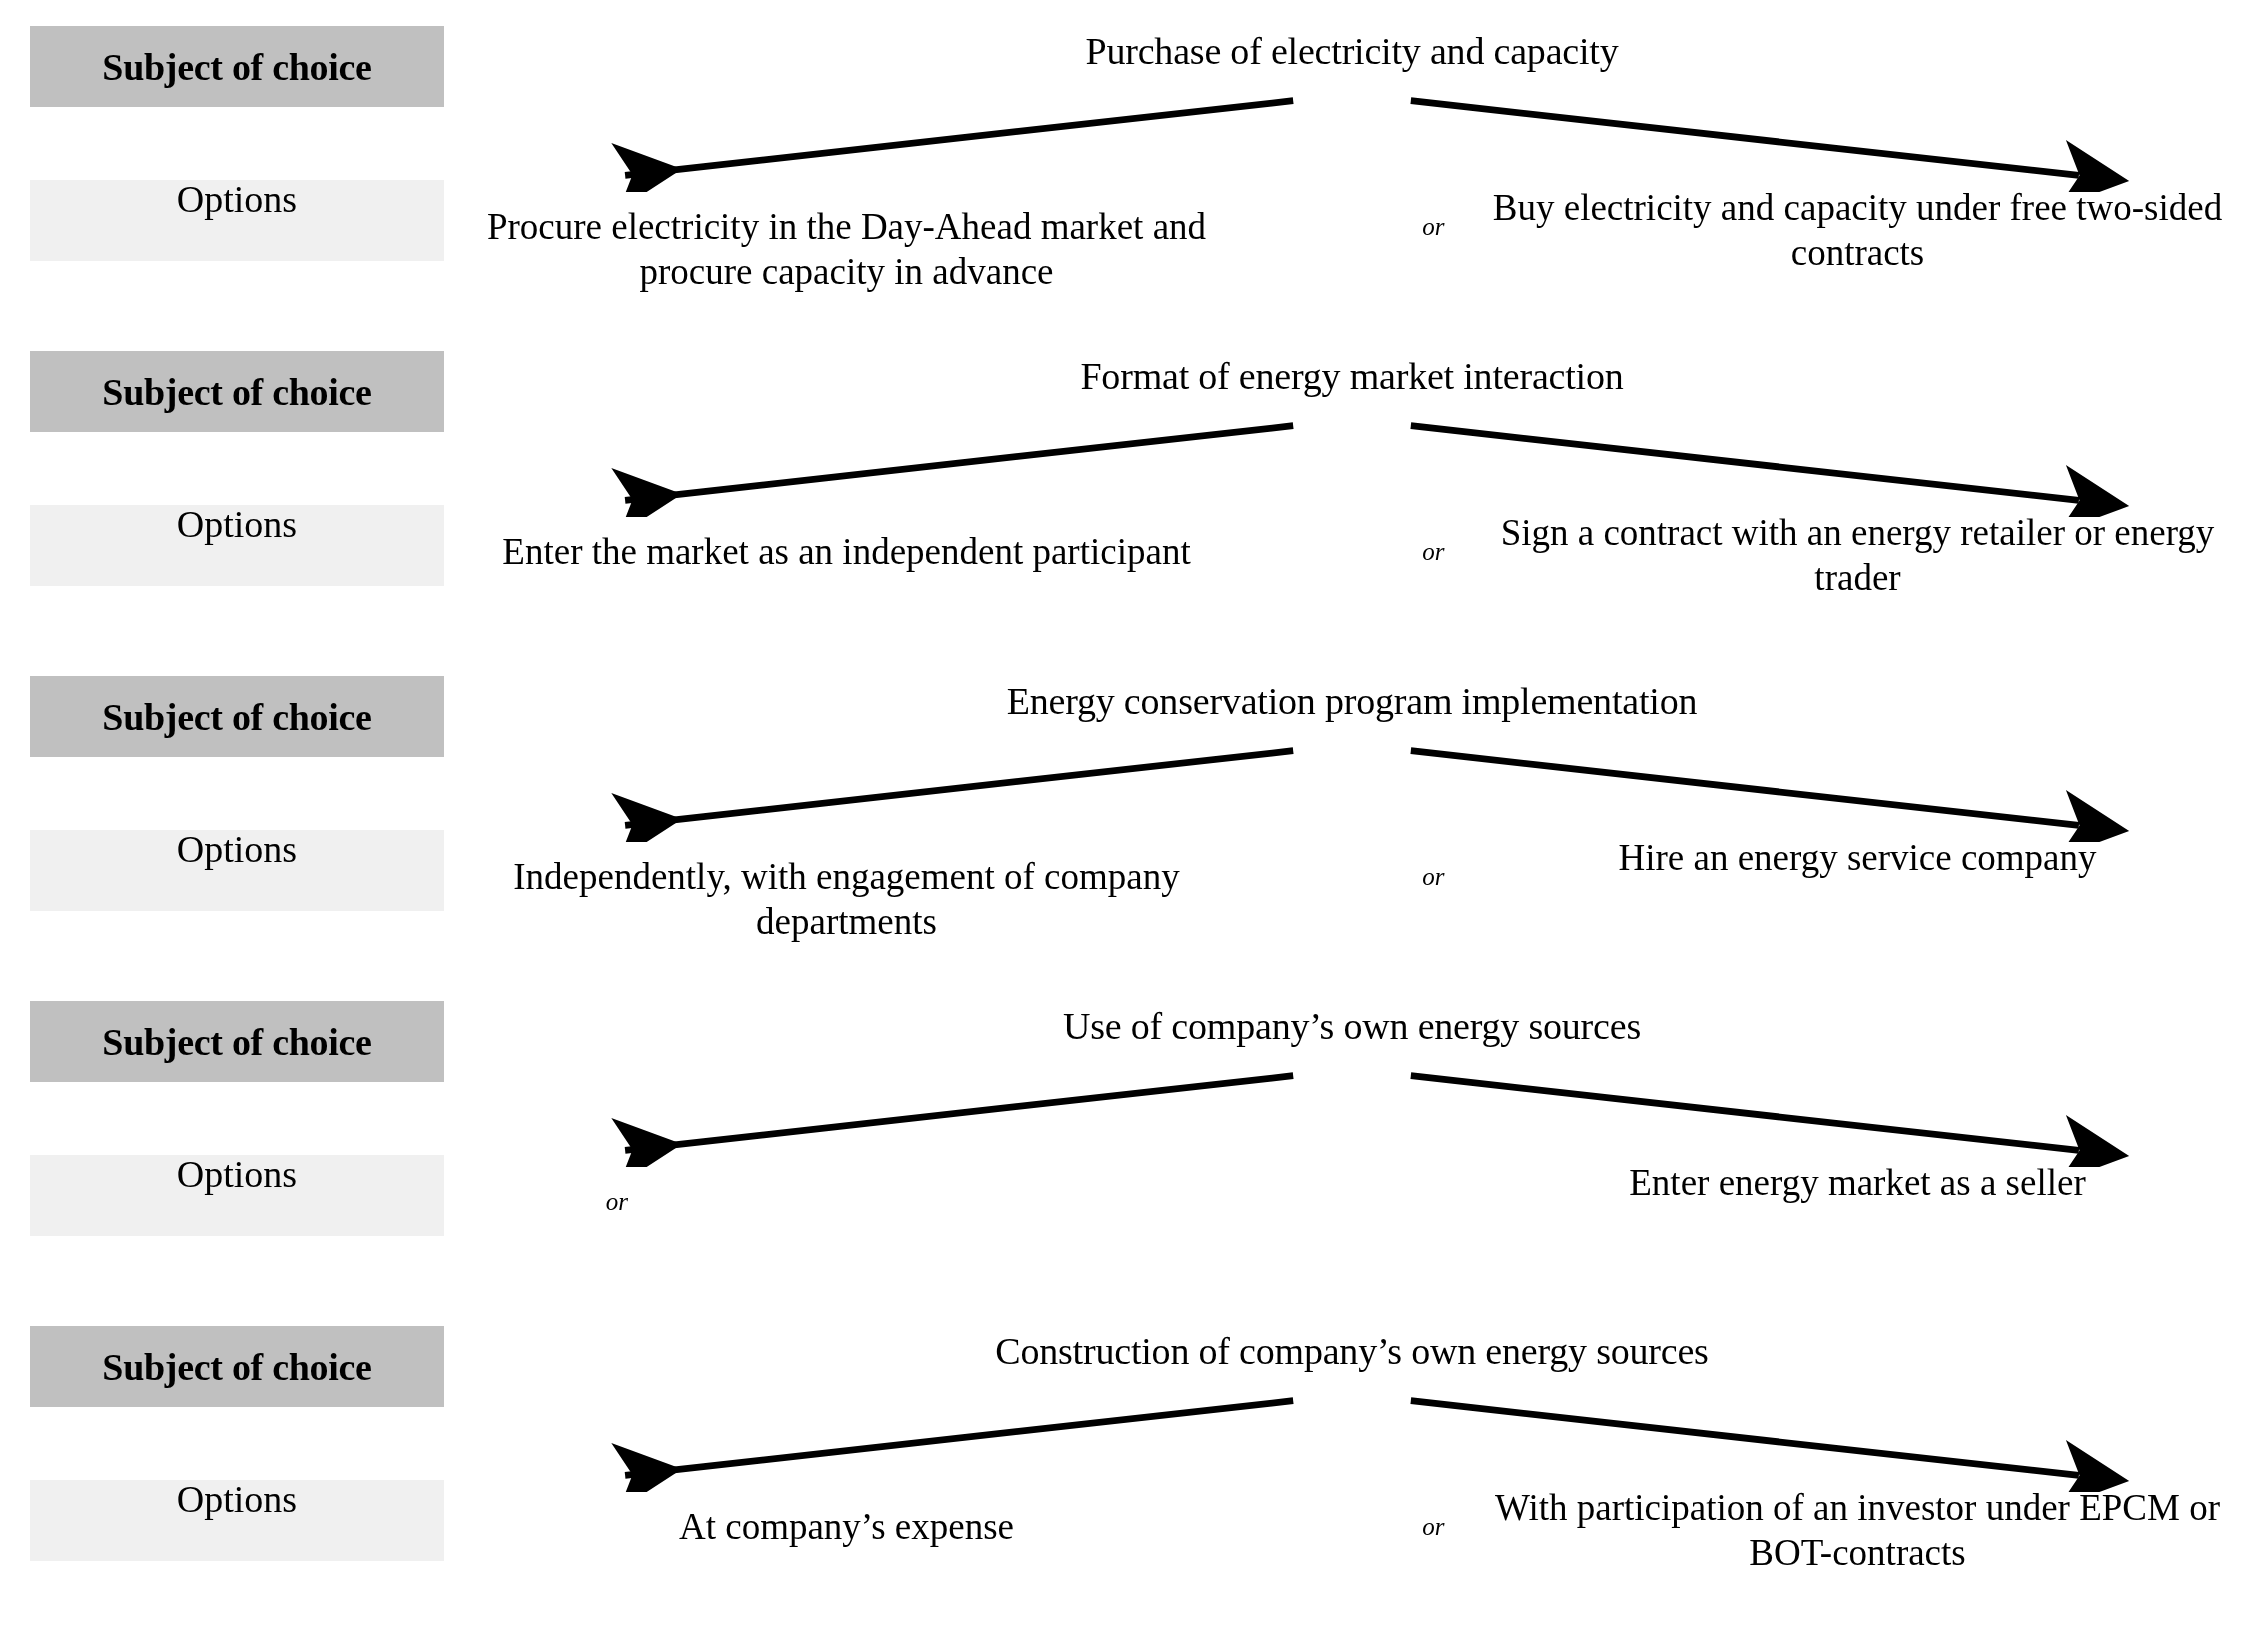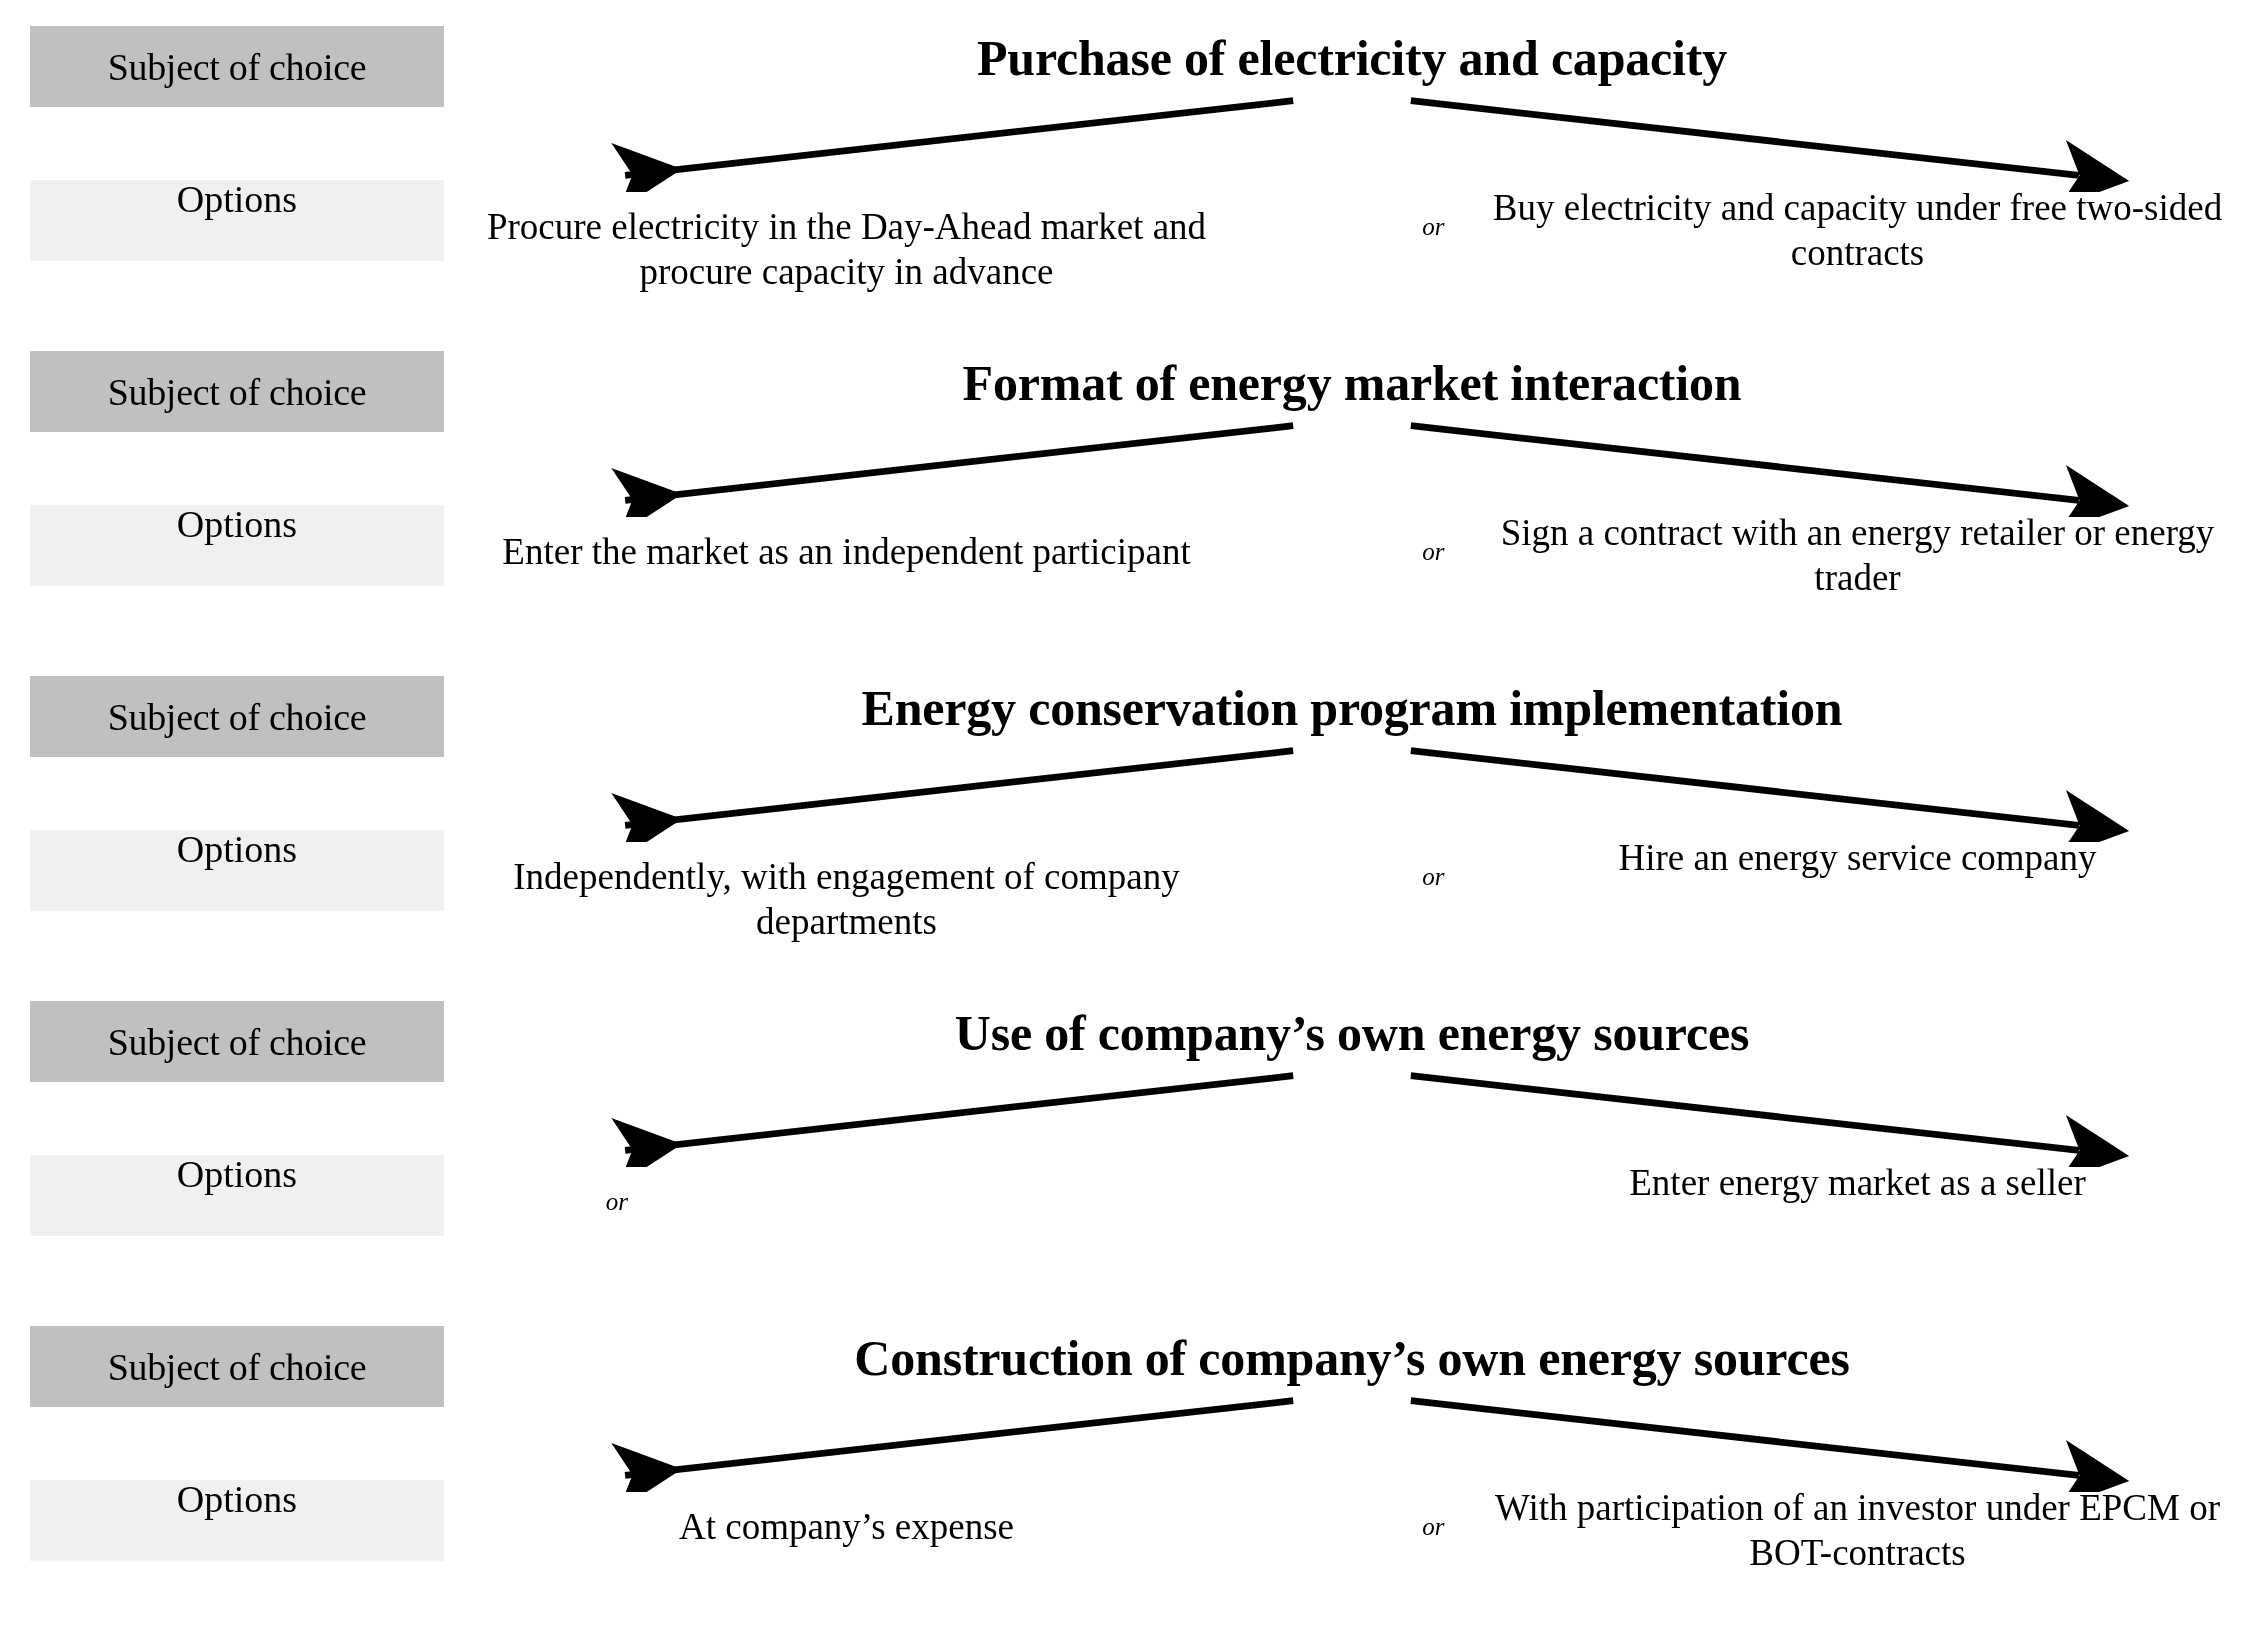--- a/index.html
+++ b/index.html
@@ -44,21 +44,21 @@
     top: 26px;
     width: 414px;
     height: 81px;
     background: #c0c0c0;
     display: flex;
     align-items: center;
     justify-content: center;
   }
   .subject-box .txt {
     font-size: 38px;
-    font-weight: normal;
+    font-weight: bold;
     letter-spacing: -0.3px;
     line-height: 1;
   }
 
   .options-box {
     position: absolute;
     left: 30px;
     top: 180px;
     width: 414px;
     height: 81px;
@@ -81,22 +81,22 @@
     width: 1818px;
     height: 325px;
   }
 
   .sec-title {
     position: absolute;
     left: 0;
     top: 30px;
     width: 1818px;
     text-align: center;
-    font-size: 50px;
-    font-weight: bold;
+    font-size: 38px;
+    font-weight: normal;
     line-height: 1.12;
     letter-spacing: -0.2px;
   }
 
   .arrows {
     position: absolute;
     left: 0;
     top: 97px;
     width: 1818px;
     height: 95px;

